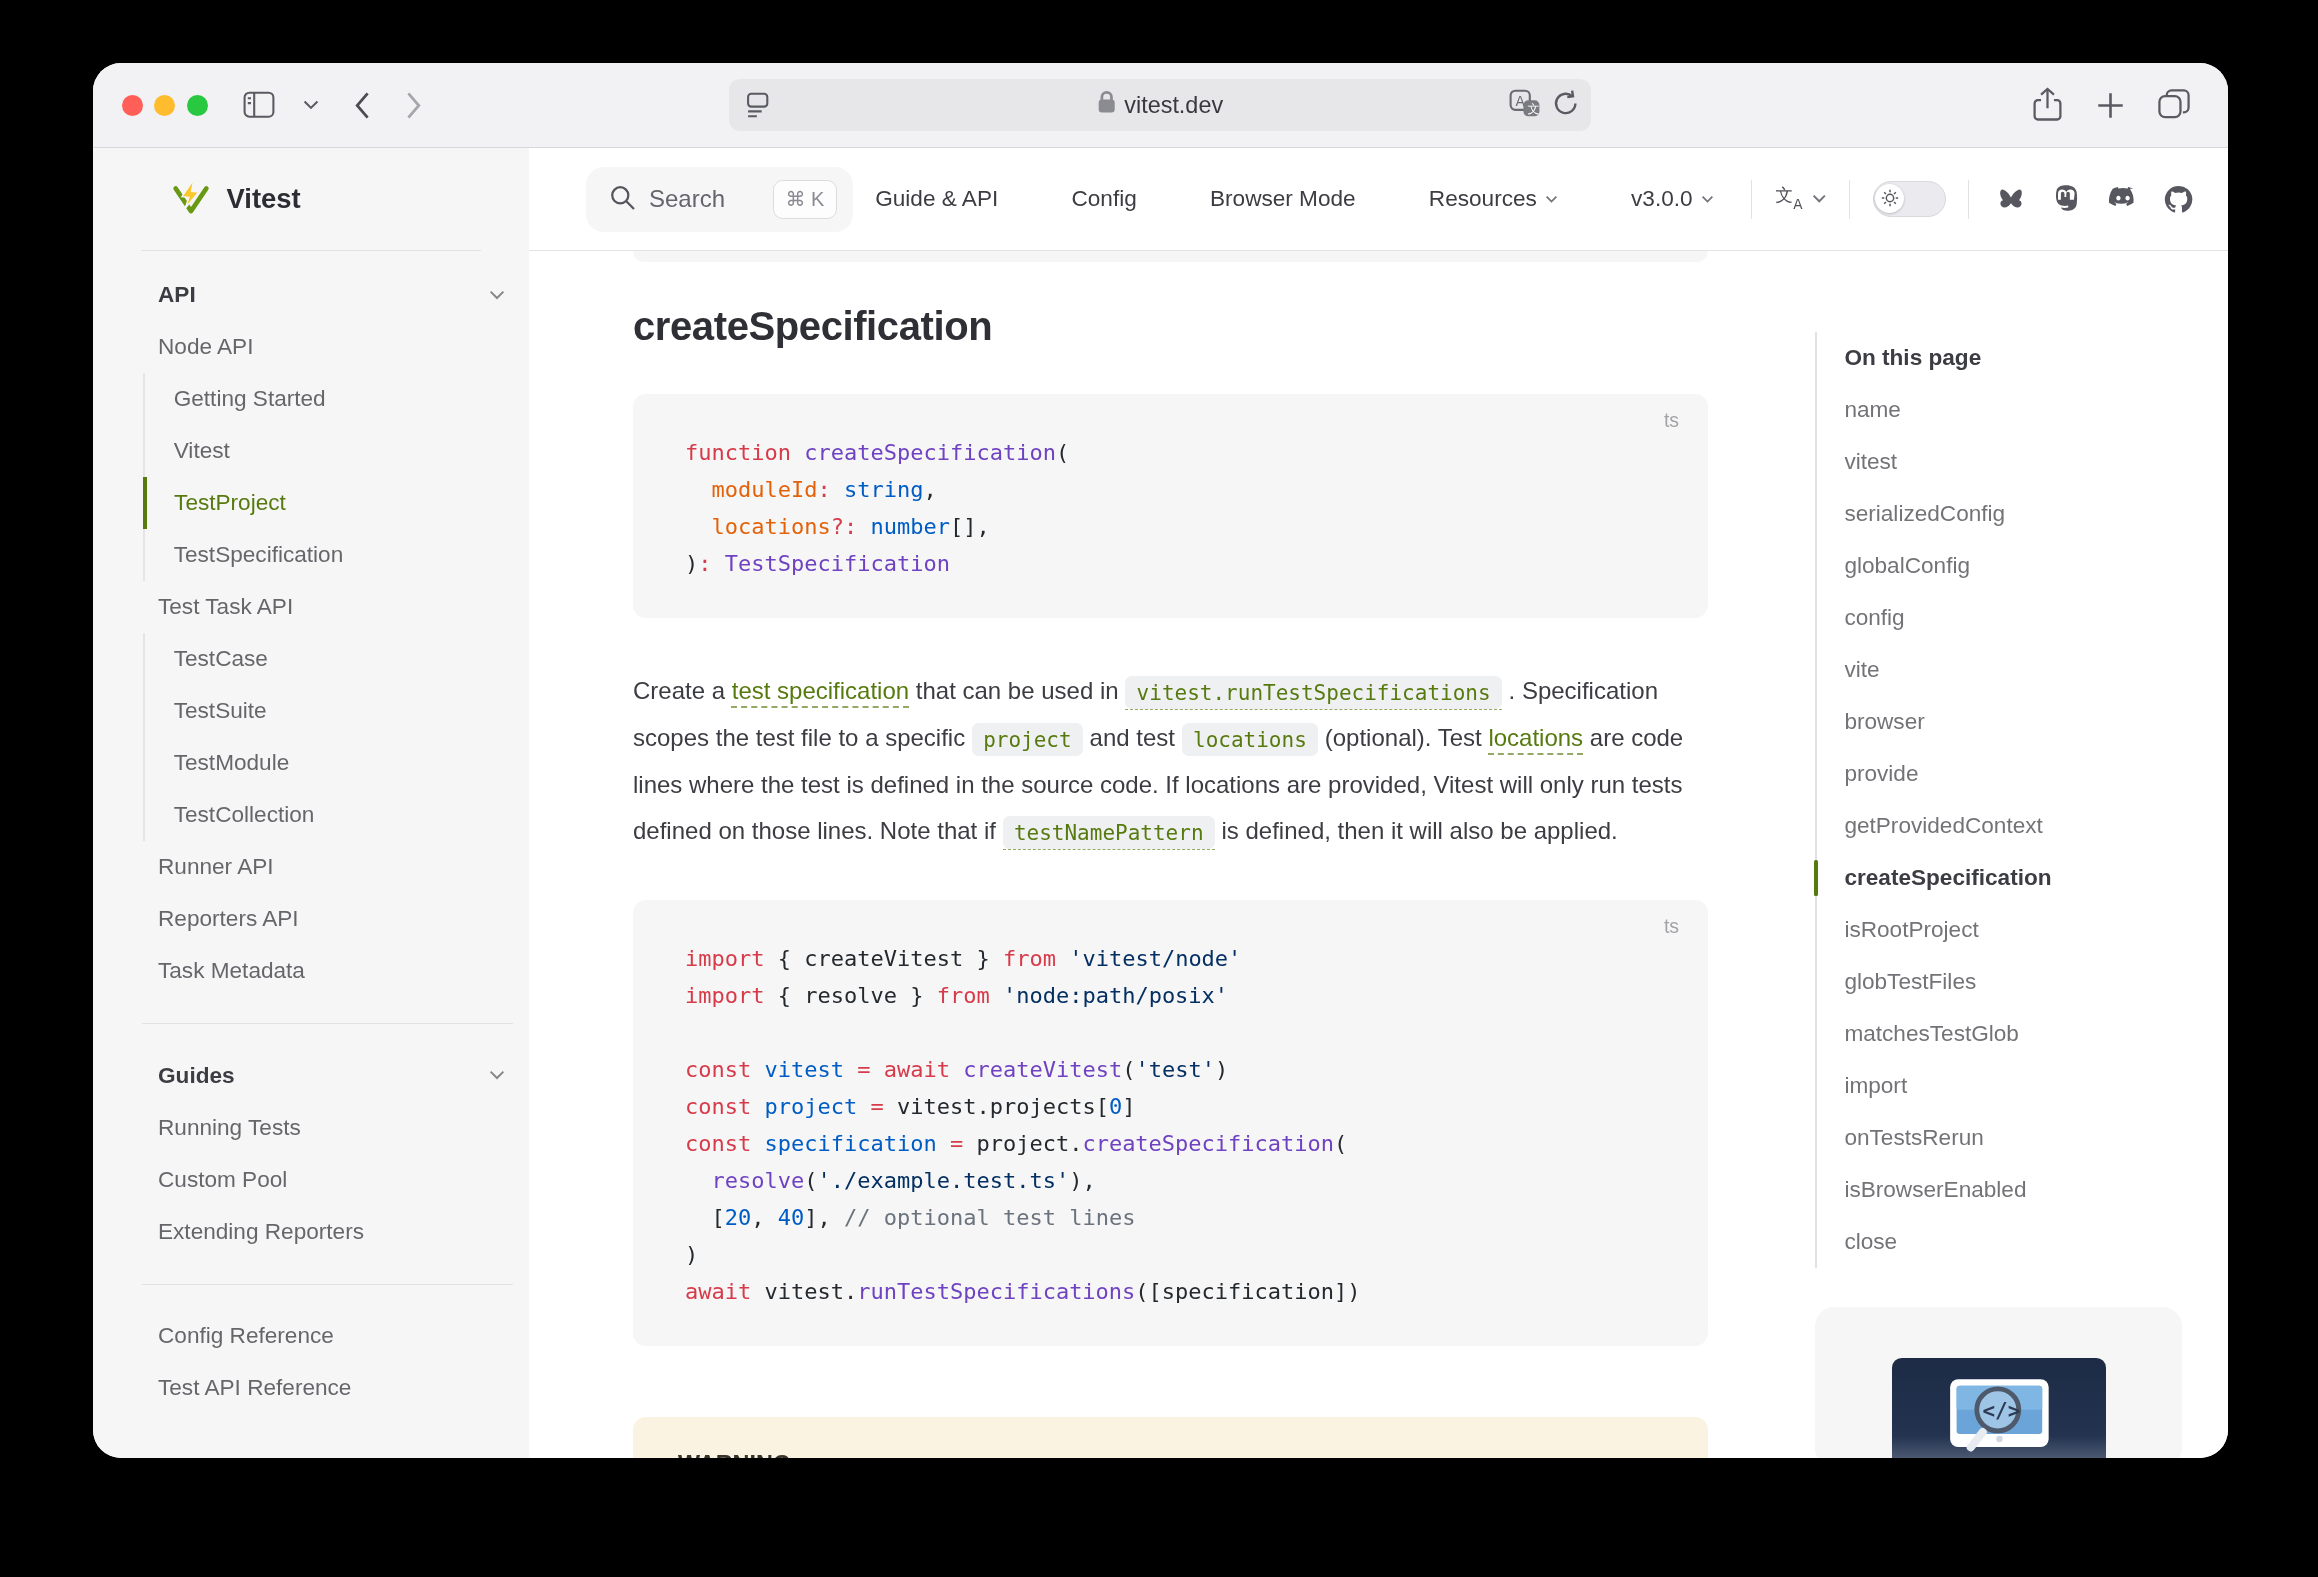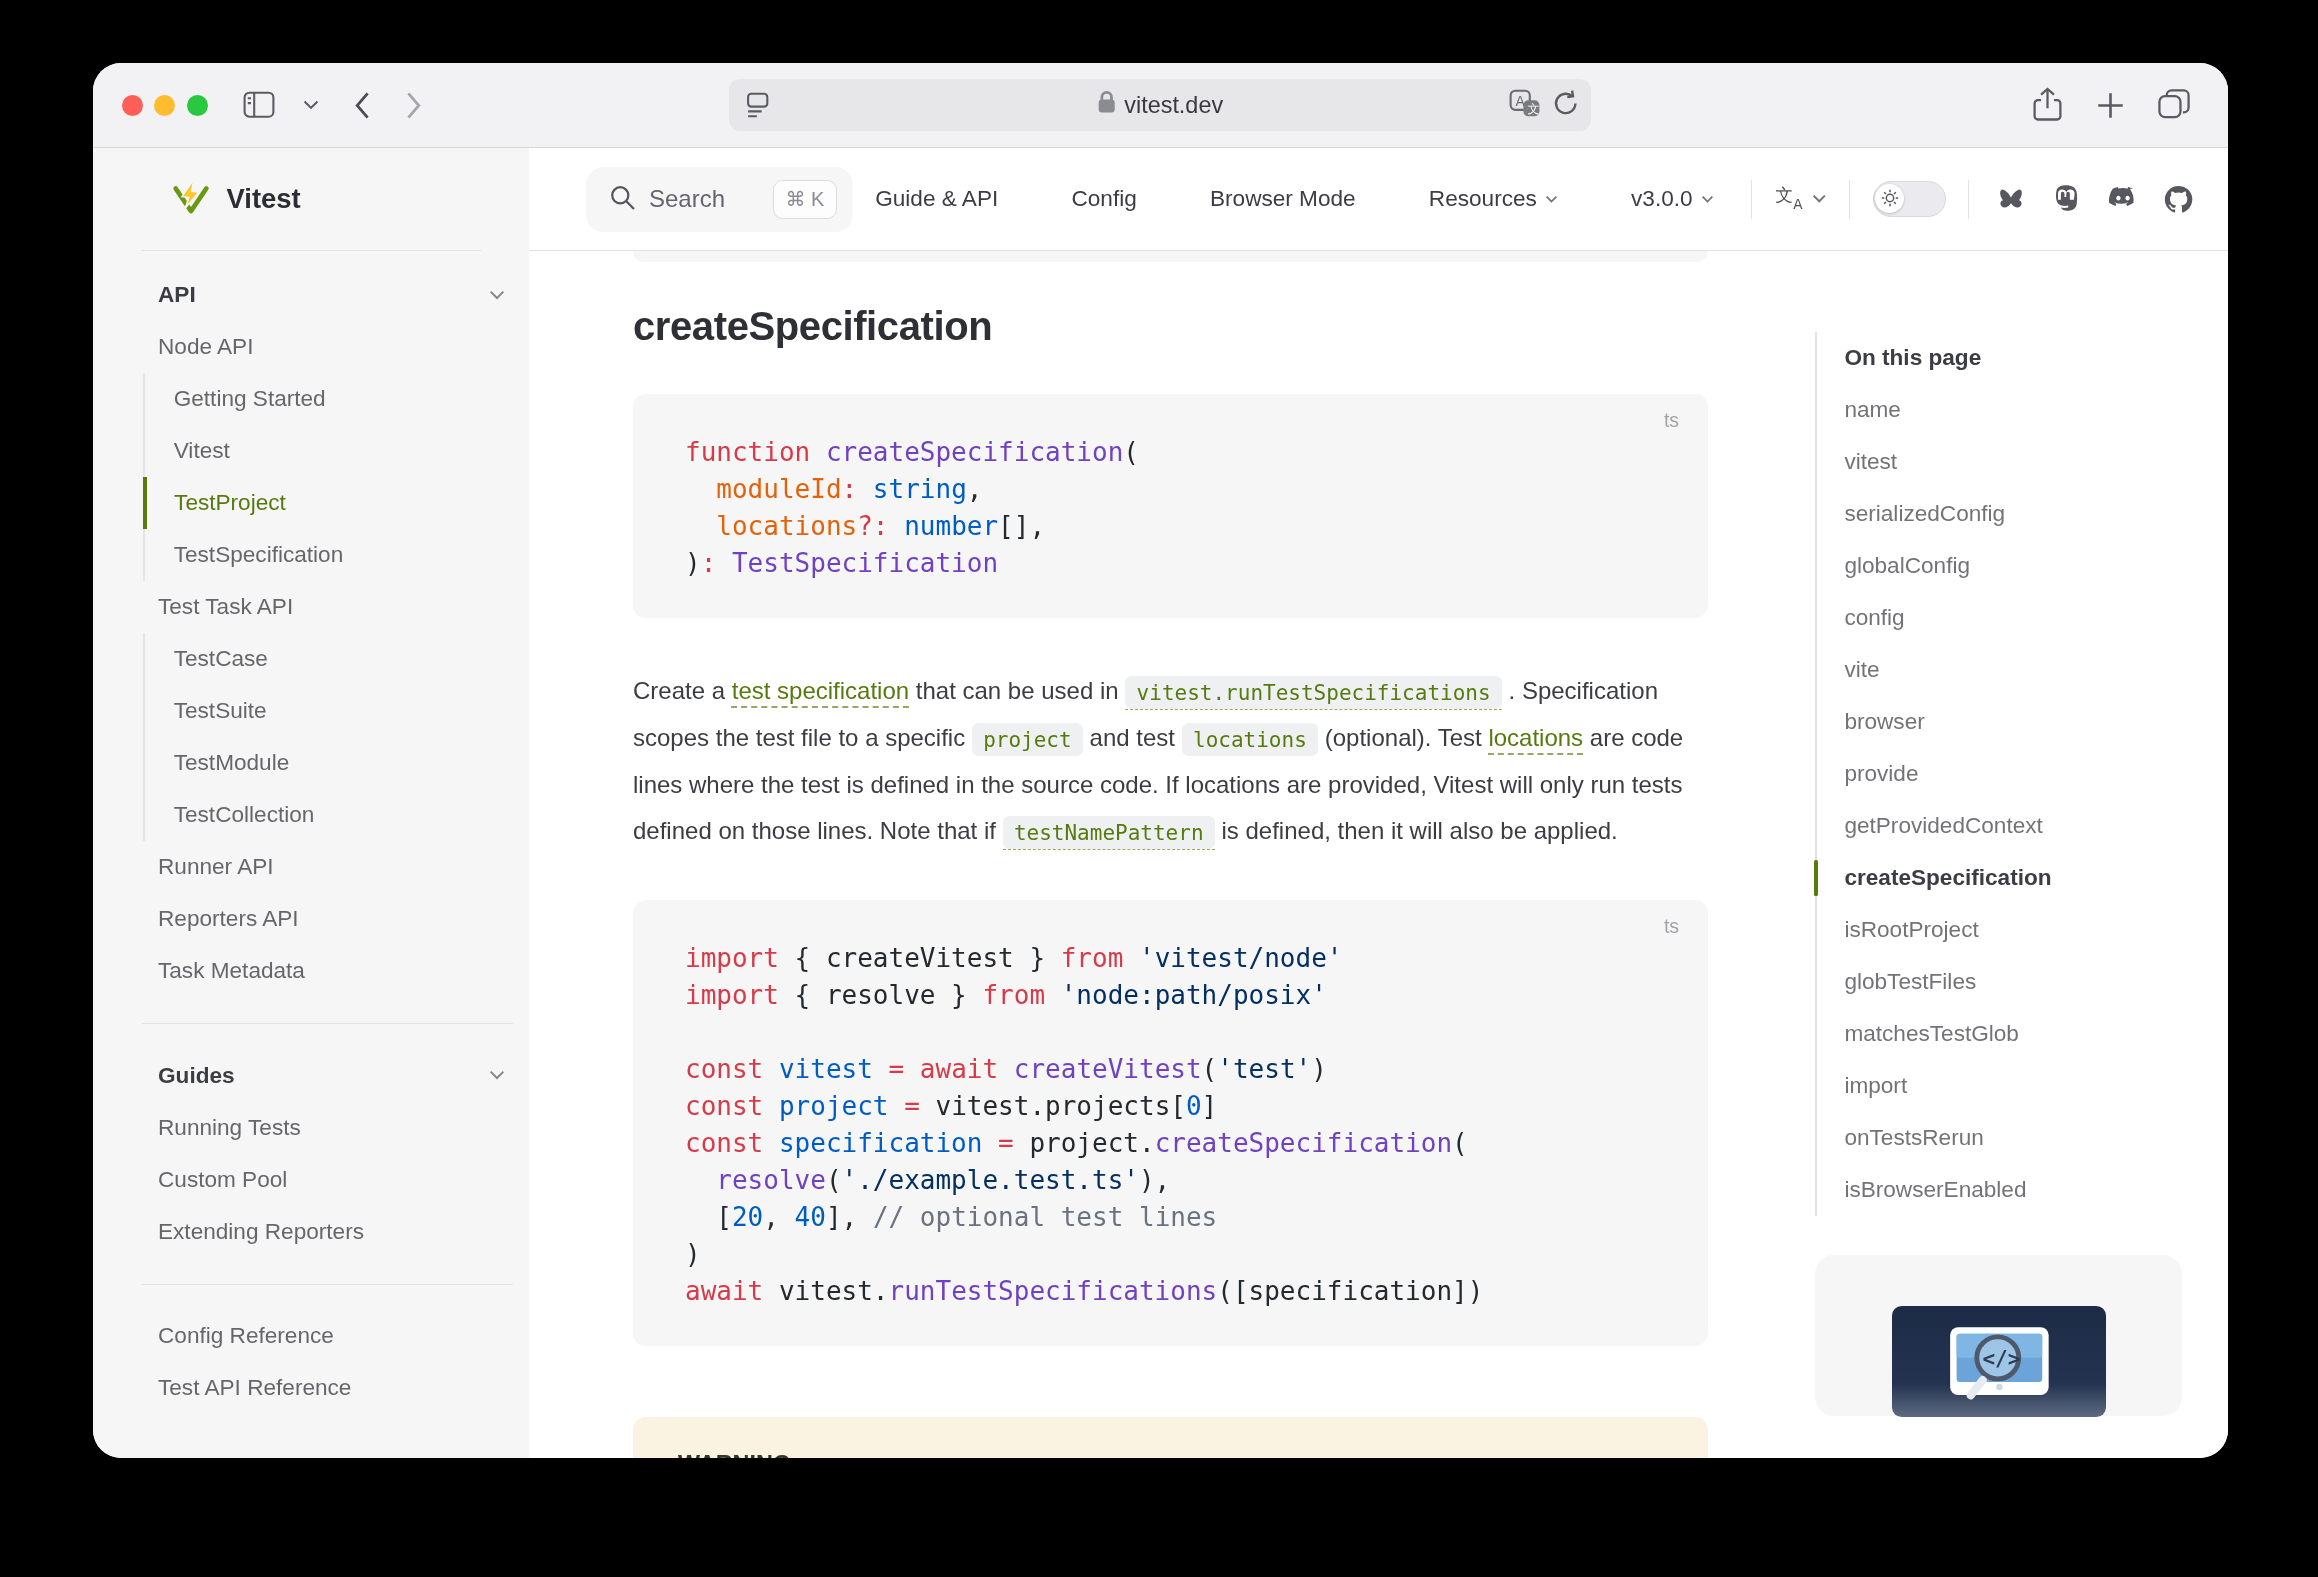--- a/index.html
+++ b/index.html
@@ -54,21 +54,21 @@
   .socials{display:flex;align-items:center;gap:24px;margin-left:11.3px;color:#57575f;}
   .social{width:32px;height:32px;display:flex;align-items:center;justify-content:center;cursor:pointer;}
 
   
   .page{flex:1;display:flex;overflow:hidden;background:#fff;position:relative;}
   .doc{width:1075px;margin-left:104px;flex:none;}
   .stub-block{height:11.3px;background:#f6f6f7;border-radius:0 0 13px 13px;}
   h1.title{font-size:40px;font-weight:700;color:#2f2f36;margin:42px 0 0 0;letter-spacing:-0.4px;}
   .codeblock{position:relative;background:#f6f6f7;border-radius:13px;margin-top:45px;padding:40px 52px 36px 52px;}
   .codeblock .lang{position:absolute;top:14.5px;right:29px;font-size:19.4px;color:rgba(60,60,67,.45);}
-  .codeblock pre{margin:0;font-family:"DejaVu Sans Mono",monospace;font-size:26px;line-height:37px;color:#24292e;white-space:pre;}
+  .codeblock pre{margin:0;font-family:"DejaVu Sans Mono",monospace;font-size:22px;line-height:37px;color:#24292e;white-space:pre;}
   .tok-k{color:#d73a49;} .tok-f{color:#6f42c1;} .tok-p{color:#e36209;}
   .tok-t{color:#005cc5;} .tok-s{color:#032f62;} .tok-c{color:#6a737d;} .tok-d{color:#24292e;}
 
   .para{margin-top:50px;font-size:24px;line-height:46px;color:#3c3c43;}
   .para a.doclink{color:var(--accent);text-decoration:underline;text-decoration-style:dashed;text-decoration-color:rgba(87,122,15,.65);text-underline-offset:7.3px;text-decoration-thickness:1.6px;}
   code.inline{font-family:"DejaVu Sans Mono",monospace;font-size:21px;background:#eff0f2;border-radius:6.5px;padding:4.8px 11.3px;color:var(--accent);}
   a.codelink{text-decoration:none;border-bottom:1.6px dashed rgba(87,122,15,.65);padding-bottom:4.8px;}
 
   .warning{margin-top:71px;background:#faf3e1;border-radius:13px;padding:34px 45px 48px 45px;}
   .warning .w-title{font-size:23.4px;font-weight:700;color:#36332c;}
@@ -478,20 +478,23 @@
                 </li>
                 <li class="">
                   <a href="#">import</a>
                 </li>
                 <li class="">
                   <a href="#">onTestsRerun</a>
                 </li>
                 <li class="">
                   <a href="#">isBrowserEnabled</a>
                 </li>
+                <li class="">
+                  <a href="#">close</a>
+                </li>
               </ul>
           </div>
           <div class="ad-card">
             <div class="ad-img">
               <svg width="214" height="111" viewBox="0 0 265 137">
                 <rect x="72" y="26" width="122" height="84" rx="10" fill="#fff"></rect>
                 <rect x="80" y="34" width="106" height="60" rx="4" fill="#6aa4d8"></rect>
                 <rect x="80" y="34" width="106" height="30" rx="4" fill="#7fb6e4"></rect>
                 <line x1="88" y1="48" x2="100" y2="36" stroke="#a8cdе9" stroke-width="3" opacity="0.6"></line>
                 <circle cx="133" cy="100" r="4" fill="#cfd8e3"></circle>

